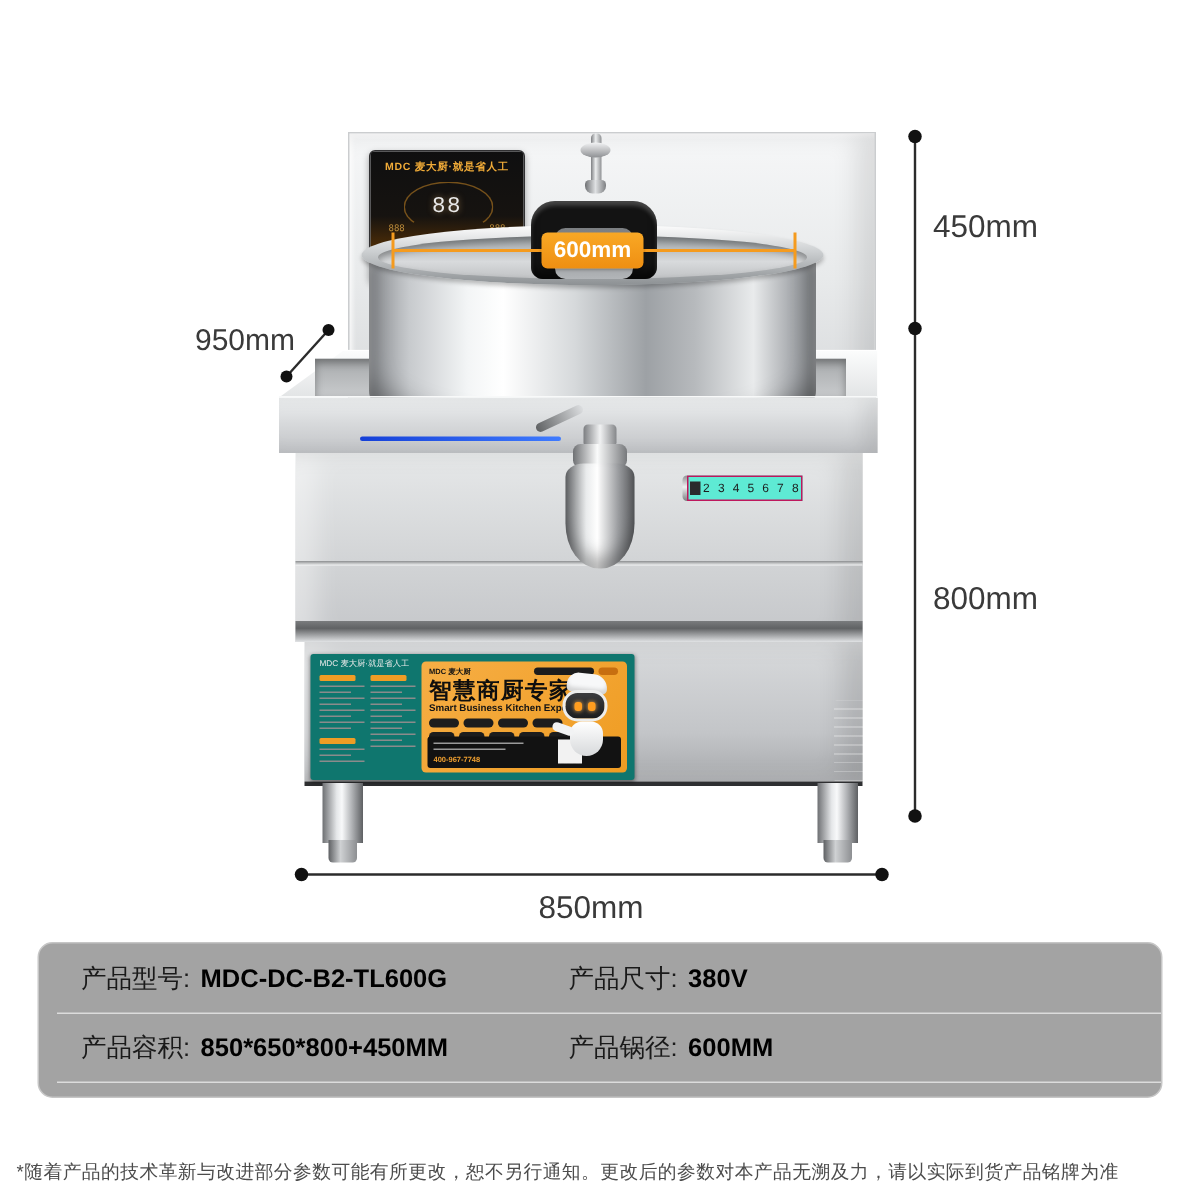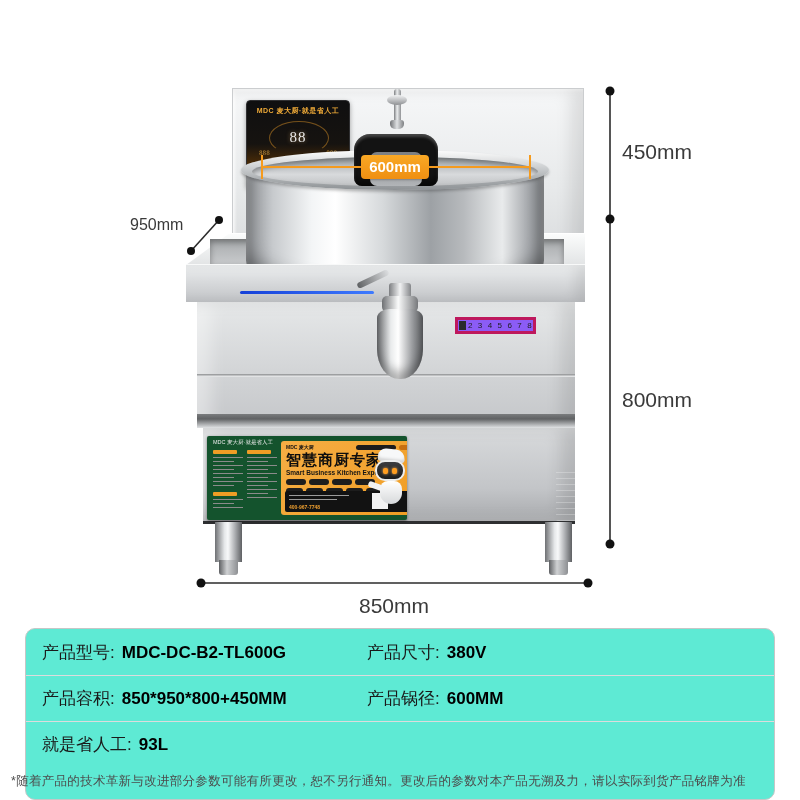--- a/index.html
+++ b/index.html
@@ -26,21 +26,21 @@
   .toppipe-tip { left:390px; top:120px; width:14px; height:9px; border-radius:3px 3px 5px 5px;
     background:linear-gradient(90deg,#6f7174,#dfe1e3 50%,#7d7f82); }
 
   .control-panel { left:246px; top:100px; width:104px; height:88px; border-radius:4px;
     background:linear-gradient(180deg,#0f0f10 0%,#161310 50%,#5a3305 80%,#cf8316 96%,#eda02f 100%);
     border:1px solid #303032; box-shadow:0 2px 5px rgba(0,0,0,.35); overflow:hidden; }
   .cp-brand { left:0; top:5px; width:100%; text-align:center; font-size:7px; color:#f0ab38;
     font-weight:700; letter-spacing:.5px; white-space:nowrap; }
   .cp-arc { left:22px; top:20px; width:60px; height:34px; border-radius:50%;
     border:1px solid rgba(240,160,40,.45); border-bottom-color:transparent; }
-  .cp-display { left:0; top:28px; width:100%; text-align:center; font-family:Liberation Serif, serif;
+  .cp-display { left:0; top:28px; width:100%; text-align:center; font-family:Liberation Mono, monospace;
     font-size:15px; color:#e9e9e9; letter-spacing:1px; text-shadow:0 0 4px rgba(255,200,120,.5); }
   .cp-side { top:48px; font-size:6px; color:#b98a3a; font-family:"DejaVu Sans Mono",monospace; }
   .cp-side.l { left:12px; } .cp-side.r { right:12px; }
   .cp-hotline { left:0; bottom:4px; width:100%; text-align:center; font-size:5.5px; color:#ffffff;
     font-weight:700; white-space:nowrap; }
   .cp-dot { width:4px; height:4px; border-radius:50%; background:rgba(255,255,255,.8); bottom:12px; }
 
   .counter-top { left:186px; top:233px; width:399px; height:32px;
     background:linear-gradient(180deg,#fbfcfc,#e2e4e5); clip-path:polygon(11% 0,100% 0,100% 100%,0 100%);
     border-top:1px solid #ffffff; }
@@ -85,30 +85,30 @@
   .faucet-collar { left:382px; top:296px; width:36px; height:16px; border-radius:5px;
     background:linear-gradient(90deg,#6f7174,#fafbfb 45%,#77797c); }
   .faucet-spout { left:377px; top:309px; width:46px; height:70px;
     border-radius:12px 12px 22px 22px / 9px 9px 30px 30px;
     background:linear-gradient(90deg,#6b6d70,#e9ebec 30%,#ffffff 46%,#9c9ea1 76%,#5d5f62);
     box-shadow:inset 0 -8px 10px rgba(0,0,0,.28); }
 
   .gauge { left:455px; top:317px; width:80px; height:17px; display:flex; }
   .gauge-cap { width:15px; border-radius:3px 0 0 3px;
     background:linear-gradient(180deg,#8f9194,#eff0f1 45%,#7d7f82); }
-  .gauge-strip { flex:1; background:#8b5cf6; border:3px solid #be185d; display:flex; align-items:center; }
+  .gauge-strip { flex:1; background:#5eead4; border:1px solid #be185d; display:flex; align-items:center; }
   .gauge-chip { width:7px; height:9px; background:#2a2b2d; margin:0 2px 0 1px; }
   .gauge-nums { font-size:8px; color:#1d1d1d; letter-spacing:1.6px; white-space:nowrap; }
 
   .cabinet { left:203px; top:428px; width:372px; height:96px;
     background:linear-gradient(180deg,#d8dadc,#c3c5c8 65%,#a8aaad);
     border-bottom:3px solid #2e2f31;
     box-shadow:inset -14px 0 16px rgba(0,0,0,.12), inset 14px 0 16px rgba(255,255,255,.35); }
 
-  .poster { left:207px; top:436px; width:200px; height:84px; background:#14532d; border-radius:2px;
+  .poster { left:207px; top:436px; width:216px; height:84px; background:#0f766e; border-radius:2px;
     box-shadow:0 1px 3px rgba(0,0,0,.45); overflow:hidden; }
   .poster-brand { left:6px; top:3px; font-size:5.5px; color:#e9e9e9; white-space:nowrap; }
   .p-col { top:14px; width:30px; bottom:6px; }
   .p-col.c1 { left:6px; } .p-col.c2 { left:40px; }
   .p-col .hd { width:24px; height:4px; background:#ef9d25; margin-bottom:3px; border-radius:1px; }
   .p-col .ln { height:1px; background:#8b8b8b; margin-bottom:3px; }
   .p-col .ln.s { width:70%; }
   .poster-orange { left:74px; top:5px; width:137px; height:74px; border-radius:3px;
     background:linear-gradient(135deg,#f6ae45,#ef9c22); overflow:hidden; }
   .po-logo { left:5px; top:3px; font-size:5px; font-weight:800; color:#131313; white-space:nowrap; }
@@ -151,22 +151,22 @@
   .foot.l { left:219px; top:560px; } .foot.r { left:549px; top:560px; }
 
   
   #dims { left:0; top:0; width:800px; height:800px; pointer-events:none; z-index:30; }
   .dim-label { z-index:31; color:#3a3a3a; font-size:21px; white-space:nowrap; }
   .dim-600 { left:361px; top:155px; width:68px; height:24px; border-radius:4px; z-index:32;
     background:linear-gradient(180deg,#f9a825,#ef8f12); color:#ffffff; font-size:15px;
     text-align:center; line-height:24px; font-weight:700; box-shadow:0 1px 2px rgba(0,0,0,.25); }
 
   
-  .spec { left:25px; top:628px; width:750px; height:172px; border:1.5px solid #c6c6c6;
-    border-radius:10px; background:#5eead4; overflow:hidden; }
+  .spec { left:25px; top:628px; width:750px; height:104px; border:1.5px solid #c6c6c6;
+    border-radius:10px; background:#a3a3a3; overflow:hidden;padding-left:12px; }
   .spec-row { display:grid; grid-template-columns:325px 195px auto; align-items:center;
     height:46px; padding-left:16px; }
   .spec-row + .spec-row { border-top:1px solid #dcdcdc; }
   .cell { white-space:nowrap; }
   .cell .lb { font-size:17px; color:#1a1a1a; margin-right:7px; }
   .cell .vl { font-size:17px; color:#000; font-weight:800; }
 
   .footer { left:11px; top:773px; width:800px; text-align:left; font-size:12.5px; color:#4c4c4c;
     letter-spacing:.3px; }
 </style>
@@ -316,36 +316,36 @@
     <circle cx="191" cy="251" r="4" fill="#111"></circle>
     <circle cx="219" cy="220" r="4" fill="#111"></circle>
 
     <line x1="262" y1="167" x2="530" y2="167" stroke="#F59B1E" stroke-width="2"></line>
     <line x1="262" y1="155" x2="262" y2="179" stroke="#F59B1E" stroke-width="2"></line>
     <line x1="530" y1="155" x2="530" y2="179" stroke="#F59B1E" stroke-width="2"></line>
   </svg>
 
   <div class="abs dim-label" style="left:622px;top:140px">450mm</div>
   <div class="abs dim-label" style="left:622px;top:388px">800mm</div>
-  <div class="abs dim-label" style="left:130px;top:216px;font-size:16px">950mm</div>
+  <div class="abs dim-label" style="left:130px;top:216px;font-size:20px">950mm</div>
   <div class="abs dim-label" style="left:344px;top:594px;width:100px;text-align:center">850mm</div>
   <div class="abs dim-600">600mm</div>
 
   <div class="abs spec">
     <div class="spec-row">
       <div class="cell">
         <span class="lb">产品型号:</span><span class="vl">MDC-DC-B2-TL600G</span>
       </div>
       <div class="cell">
         <span class="lb">产品尺寸:</span><span class="vl">380V</span>
       </div>
     </div>
     <div class="spec-row">
       <div class="cell">
-        <span class="lb">产品容积:</span><span class="vl">850*950*800+450MM</span>
+        <span class="lb">产品容积:</span><span class="vl">850*650*800+450MM</span>
       </div>
       <div class="cell">
         <span class="lb">产品锅径:</span><span class="vl">600MM</span>
       </div>
     </div>
     <div class="spec-row">
       <div class="cell">
         <span class="lb">就是省人工:</span><span class="vl">93L</span>
       </div>
       <div class="cell">

